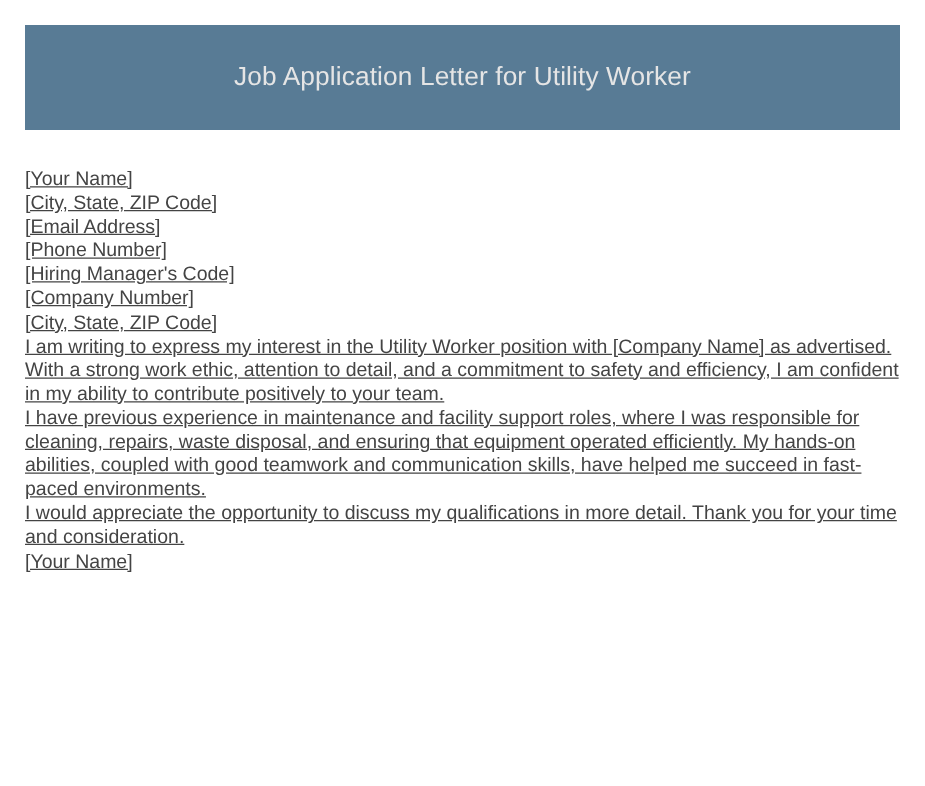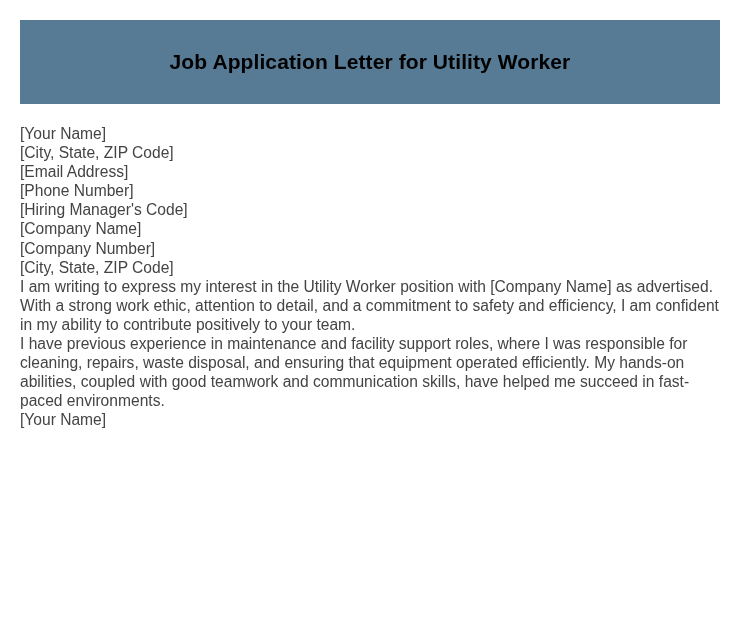--- a/index.html
+++ b/index.html
@@ -20,49 +20,50 @@
       top: 20px;
       width: 700px;
       height: 84px;
       background: #587b95;
       display: flex;
       align-items: center;
       justify-content: center;
     }
     .header h1 {
       margin: 0;
-      font-weight: bold;
+      font-weight: normal;
       font-size: 21px;
-      color: #000000;
+      color: #e5e5e5;
       letter-spacing: 0.1px;
     }
     .letter {
       position: absolute;
       left: 20px;
-      top: 124px;
+      top: 134px;
       width: 702px;
       font-size: 15.6px;
       line-height: 19.1px;
+      text-decoration: underline;
     }
     .letter p {
       margin: 0;
     }
   </style>
 </head>
 <body>
 
 <div class="header">
   <h1>Job Application Letter for Utility Worker</h1>
 </div>
 
 <div class="letter">
   <p>[Your Name]</p>
   <p>[City, State, ZIP Code]</p>
   <p>[Email Address]</p>
   <p>[Phone Number]</p>
   <p>[Hiring Manager's Code]</p>
-  <p>[Company Name]</p>
   <p>[Company Number]</p>
   <p>[City, State, ZIP Code]</p>
   <p>I am writing to express my interest in the Utility Worker position with [Company Name] as advertised. With a strong work ethic, attention to detail, and a commitment to safety and efficiency, I am confident in my ability to contribute positively to your team.</p>
   <p>I have previous experience in maintenance and facility support roles, where I was responsible for cleaning, repairs, waste disposal, and ensuring that equipment operated efficiently. My hands-on abilities, coupled with good teamwork and communication skills, have helped me succeed in fast-paced environments.</p>
+  <p>I would appreciate the opportunity to discuss my qualifications in more detail. Thank you for your time and consideration.</p>
   <p>[Your Name]</p>
 </div>
 
 </body></html>

